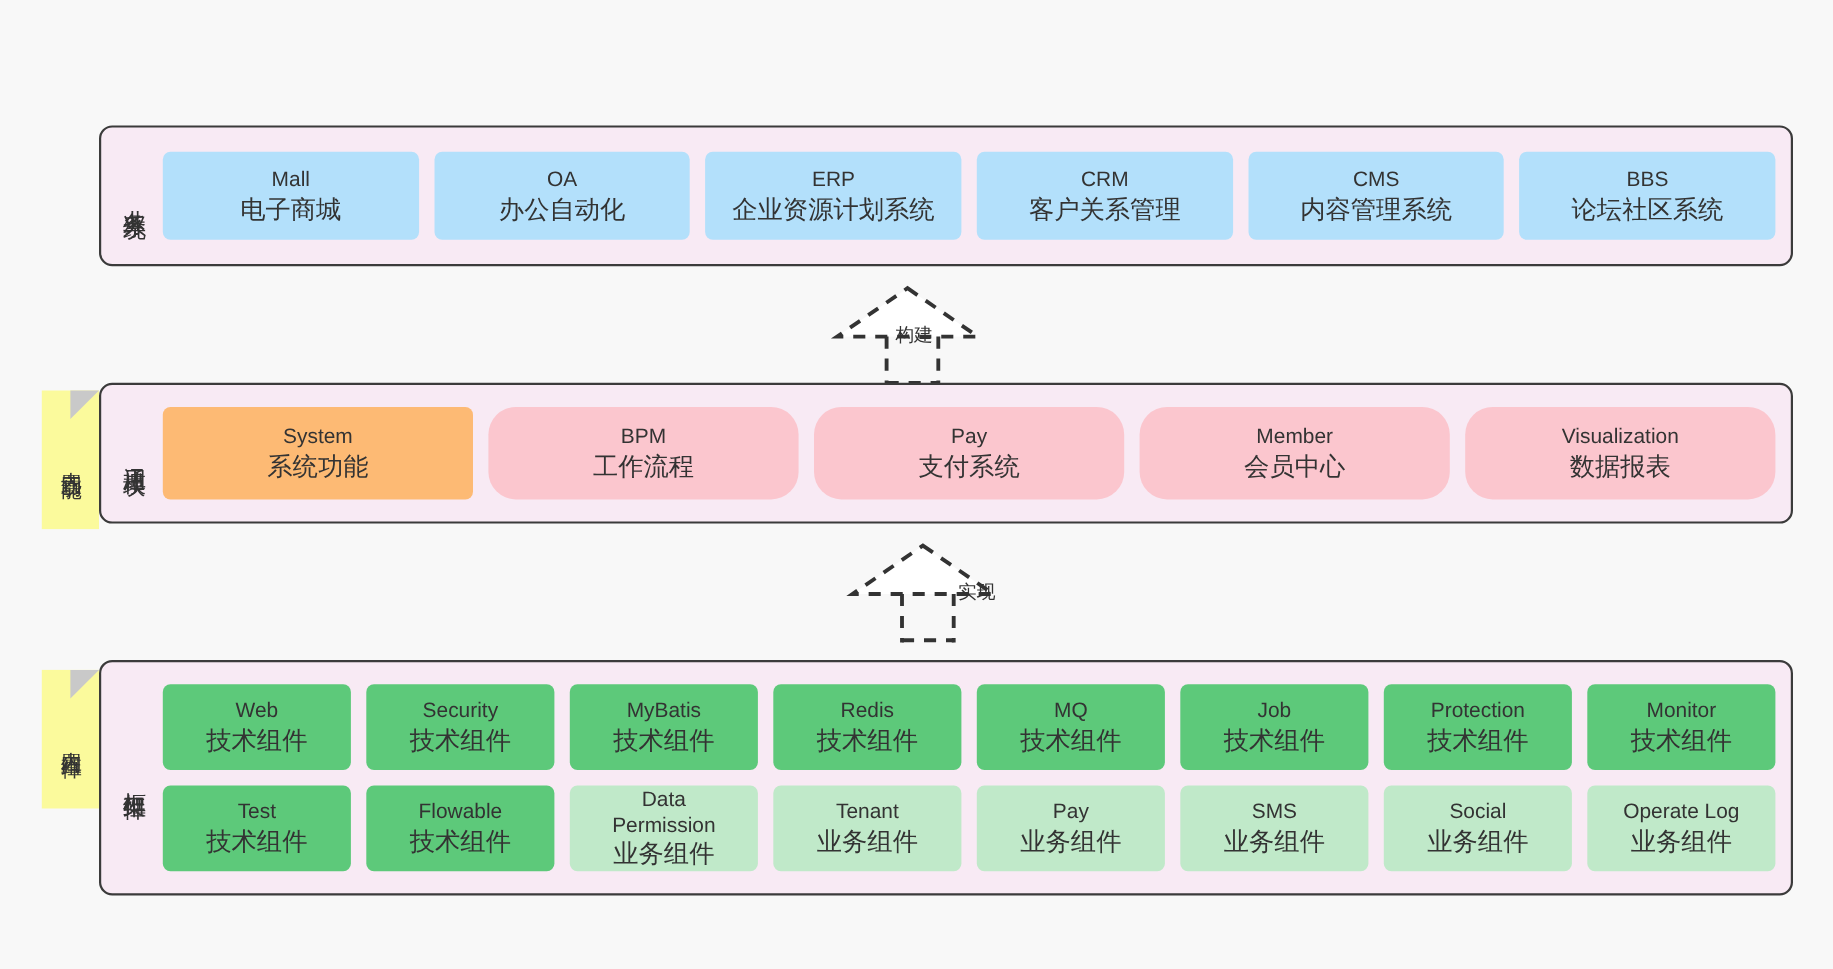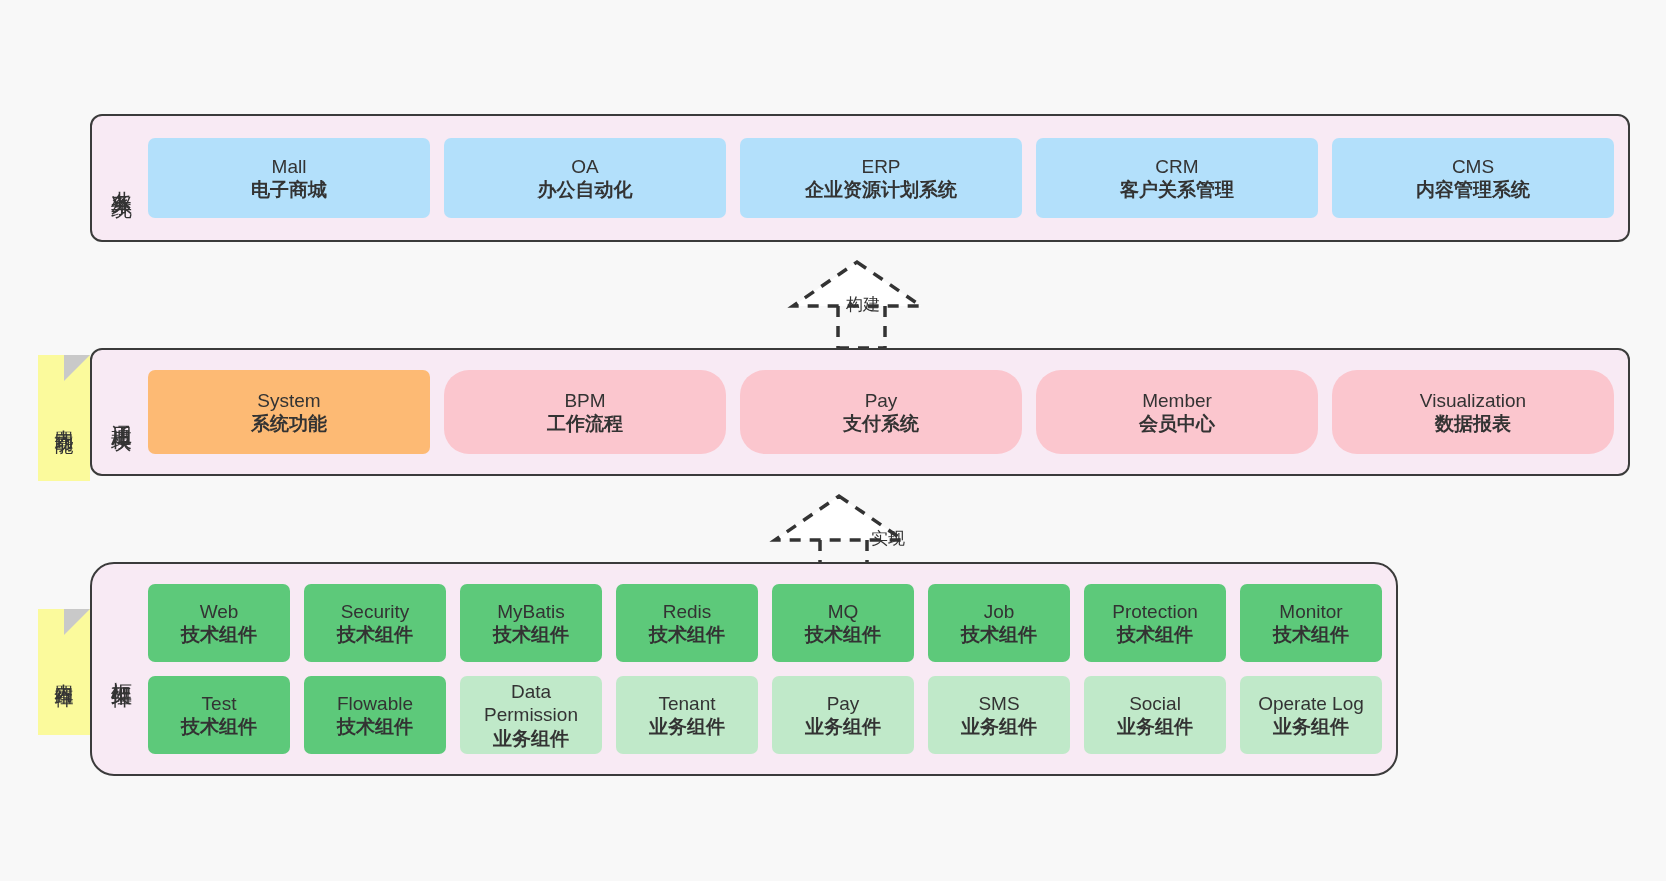--- a/index.html
+++ b/index.html
@@ -67,21 +67,21 @@
     flex-direction: column;
     align-items: center;
     justify-content: center;
     text-align: center;
     line-height: 1.22;
     box-sizing: border-box;
     padding: 6px 6px;
     color: #333333;
   }
   .card .t1 { font-size: 19px; }
-  .card .t2 { font-size: 19px; font-weight: bold; }
+  .card .t2 { font-size: 23px; }
 
   .h-biz   { height: 80px; }
   .h-mod   { height: 84px; }
   .h-frame { height: 78px; }
 
   
   .c-blue       { background: #b3e0fb; }
   .c-red        { background: #fdba74; }
   .c-pink       { background: #fbc6ce; border-radius: 25px; }
   .c-green      { background: #5dc97a; }
@@ -149,25 +149,29 @@
         <span class="t2">企业资源计划系统</span>
       </div>
       <div class="card c-blue h-biz">
         <span class="t1">CRM</span>
         <span class="t2">客户关系管理</span>
       </div>
       <div class="card c-blue h-biz">
         <span class="t1">CMS</span>
         <span class="t2">内容管理系统</span>
       </div>
+      <div class="card c-blue h-biz">
+        <span class="t1">BBS</span>
+        <span class="t2">论坛社区系统</span>
+      </div>
     </div>
   </div>
 </div>
 
-<div class="connector" style="left:788px; top:258px; width:150px; height:92px;font-family:Liberation Serif, serif;">
+<div class="connector" style="left:756px; top:258px; width:150px; height:92px;font-family:Liberation Serif, serif;">
   <svg width="150" height="92" viewBox="0 0 150 92" aria-hidden="true">
 
     <polygon points="69,4 133,48 5,48" fill="#ffffff" stroke="#333333" stroke-width="3.5" stroke-dasharray="11,9" stroke-linejoin="miter"></polygon>
 
     <line x1="50" y1="48" x2="50" y2="92" stroke="#333333" stroke-width="3.5" stroke-dasharray="11,9"></line>
     <line x1="97" y1="48" x2="97" y2="92" stroke="#333333" stroke-width="3.5" stroke-dasharray="11,9"></line>
     <line x1="50" y1="90" x2="97" y2="90" stroke="#333333" stroke-width="3.5" stroke-dasharray="11,9"></line>
   </svg>
   <span class="connector-label" style="left:58px; top:35px;">构建</span>
 </div>
@@ -213,21 +217,21 @@
     <line x1="50" y1="90" x2="97" y2="90" stroke="#333333" stroke-width="3.5" stroke-dasharray="11,9"></line>
   </svg>
   <span class="connector-label" style="left:58px; top:35px;margin-left:43px;">实现</span>
 </div>
 
 <div class="sticky" id="sticky-framework" style="left:38px; top:609px; width:52px; height:126px;">
   <span class="sticky-text">内置组件</span>
   <span class="fold-tri"></span>
 </div>
 
-<div class="layer" id="layer-framework" style="left:90px; top:562px; width:1308px; height:214px;border-radius:24px;">
+<div class="layer" id="layer-framework" style="left:90px; top:600px; width:1540px; height:214px;">
   <div class="layer-title">框架组件</div>
   <div class="layer-body">
 
     <div class="row">
       <div class="card c-green h-frame">
         <span class="t1">Web</span>
         <span class="t2">技术组件</span>
       </div>
       <div class="card c-green h-frame">
         <span class="t1">Security</span>

